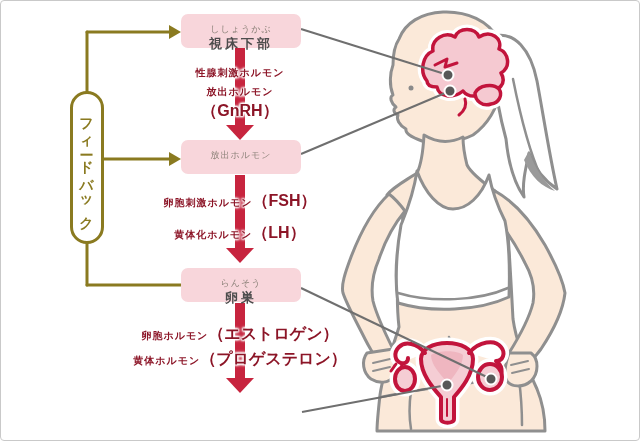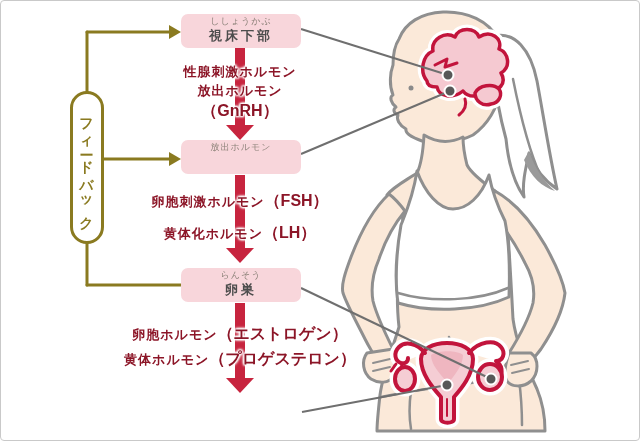--- a/index.html
+++ b/index.html
@@ -5,32 +5,32 @@
   html,body{margin:0;padding:0;background:#fff;}
   .frame{
     position:relative;width:640px;height:441px;background:#ffffff;
     border:1px solid #c9c9c9;border-radius:4px;box-sizing:border-box;
     font-family:"Liberation Sans","DejaVu Sans",sans-serif;overflow:hidden;
   }
   .svglayer{position:absolute;left:0;top:0;width:640px;height:441px;}
   
   .node{
     position:absolute;left:180px;width:120px;height:34px;box-sizing:border-box;
-    background:#f8d6db;border-radius:7px;text-align:center;padding-top:2px;
+    background:#f8d6db;border-radius:7px;text-align:center;padding-top:10px;
   }
   .furigana{font-size:9px;line-height:11px;color:#8b8178;letter-spacing:1px;}
   .nlabel{font-size:13px;line-height:18px;font-weight:bold;color:#4d4d4d;letter-spacing:3px;}
   .n1{top:13px}.n2{top:139px}.n3{top:267px}.n4{top:394px}
   
   .hrow{
     position:absolute;left:89px;width:300px;text-align:center;white-space:nowrap;
     text-shadow:0 0 2px #fff,0 0 3px #fff,1px 1px 2px #fff,-1px -1px 2px #fff,
                 1px -1px 2px #fff,-1px 1px 2px #fff,0 0 4px #fff;
   }
-  .hmain{font-size:13px;font-weight:bold;color:#8c1527;letter-spacing:1px;}
+  .hmain{font-size:10px;font-weight:bold;color:#8c1527;letter-spacing:1px;}
   .hparen{font-size:16px;font-weight:bold;color:#8c1527;}
   
   .capsule{
     position:absolute;left:69px;top:90px;width:34px;height:153px;box-sizing:border-box;
     background:#fff;border:3px solid #8a7a20;border-radius:17px;
     color:#8a7a20;font-size:14px;font-weight:bold;
     writing-mode:vertical-rl;text-orientation:upright;letter-spacing:3px;
     display:flex;align-items:center;justify-content:center;
   }
 </style>

